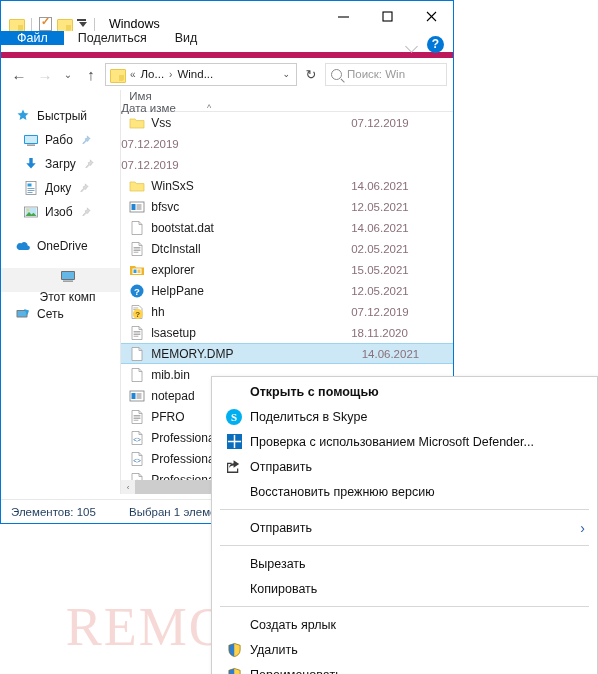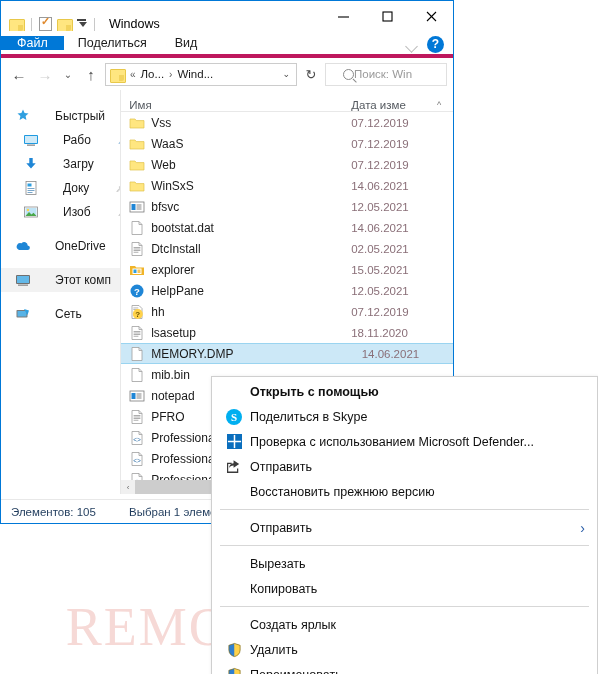--- a/index.html
+++ b/index.html
@@ -85,22 +85,22 @@
     position: absolute; right: 0; top: 0; display: flex; height: 30px;
   }
   .wbtn {
     width: 44px; height: 30px; display: flex; align-items: center; justify-content: center;
     color: #000;
   }
   .wbtn svg { display: block; }
 
   
   .ribbon {
-    height: 27px; background: #ffffff; display: flex; align-items: center;
-    position: relative; border-bottom: 4px solid #be185d;
+    height: 27px; background: #ffffff; display: flex; align-items: flex-start;
+    position: relative; border-bottom: 6px solid #be185d;
   }
   .tab {
     display: flex; align-items: center; padding: 0 14px;
     font-size: 12.5px; color: #1a1a1a;
   }
   .tab.file {
     background: #0078d7; color: #fff; padding: 0 16px;
   }
   .ribbon-right {
     position: absolute; right: 4px; top: 0; height: 27px;
@@ -141,21 +141,21 @@
   .crumb { color: #1a1a1a; }
   .addr-caret {
     margin-left: auto; font-size: 9px; color: #4b4b4b; padding-right: 2px;
   }
   .refresh {
     width: 24px; height: 23px; display: flex; align-items: center; justify-content: center;
     color: #4b4b4b; font-size: 13px;
   }
   .searchbox {
     flex: 1 1 auto; height: 23px; border: 1px solid #e0e0e0; background: #fff;
-    display: flex; align-items: center; padding: 0 17px; 
+    display: flex; align-items: center; padding: 0 5px; gap: 5px;
     font-size: 11.5px; color: #9a9a9a; overflow: hidden;
   }
   .mag {
     width: 11px; height: 11px; border: 1.4px solid #8a8a8a; border-radius: 50%;
     position: relative; flex: 0 0 auto;
   }
   .mag::after {
     content: ""; position: absolute; right: -4px; bottom: -3px;
     width: 5px; height: 1.4px; background: #8a8a8a; transform: rotate(45deg);
   }
@@ -164,41 +164,42 @@
   .body {
     display: flex; height: 404px; position: relative;
   }
 
   
   .navpane {
     width: 120px; background: #fff; position: relative; overflow: hidden;
     padding-top: 14px;
   }
   .nav-item {
-    height: 24px; display: flex; align-items: center; padding-left: 14px; gap: 24px;
+    height: 24px; display: flex; align-items: center; padding-left: 14px; gap: 6px;
     font-size: 12px; color: #1a1a1a; white-space: nowrap;
   }
   .nav-item.indent { padding-left: 22px; }
-  .nav-item.selected { background: #f2f2f2; }
+  .nav-item.selected { background: #f2f2f2; flex-direction: column; }
   .nav-gap { height: 10px; }
   .nav-ico { width: 16px; height: 16px; flex: 0 0 auto; }
   .pin {
     width: 10px; height: 10px; flex: 0 0 auto; margin-left: 2px; opacity: .85;
   }
 
   
   .filepane {
     flex: 1 1 auto; position: relative; background: #fff;
     border-left: 1px solid #e8e8e8;
     overflow: hidden;
   }
   .colhdr {
-    height: 22px; display: flex; align-items: flex-end;
+    height: 22px; display: flex; align-items: flex-start;
     font-size: 11.5px; color: #555a60; border-bottom: 1px solid #e8e8e8;
     position: relative;
+    flex-direction: column;
   }
   .col-name { padding-left: 8px; width: 230px; }
   .col-date { width: 92px; position: relative; }
   .col-date .sortcaret {
     position: absolute; right: 2px; top: 1px; font-size: 9px; color: #7a7a7a;
   }
   .rows { position: relative; }
   .row {
     height: 21px; display: flex; align-items: center; font-size: 12px; color: #1a1a1a;
     white-space: nowrap;
@@ -443,36 +444,24 @@
             <div class="nm">
               <svg class="fi" viewBox="0 0 16 16">
                   <path d="M1 4h5l1.3 1.6H15V13H1z" fill="#ffe680" stroke="#e0c24a" stroke-width=".7"></path>
                 </svg>
               <span>Vss</span>
             </div>
             <div class="dt">07.12.2019</div>
           </div>
 
           <div class="row">
-            <div class="nm">
-              <svg class="fi" viewBox="0 0 16 16">
-                  <path d="M1 4h5l1.3 1.6H15V13H1z" fill="#ffe680" stroke="#e0c24a" stroke-width=".7"></path>
-                </svg>
-              <span>WaaS</span>
-            </div>
             <div class="dt">07.12.2019</div>
           </div>
 
           <div class="row">
-            <div class="nm">
-              <svg class="fi" viewBox="0 0 16 16">
-                  <path d="M1 4h5l1.3 1.6H15V13H1z" fill="#ffe680" stroke="#e0c24a" stroke-width=".7"></path>
-                </svg>
-              <span>Web</span>
-            </div>
             <div class="dt">07.12.2019</div>
           </div>
 
           <div class="row">
             <div class="nm">
               <svg class="fi" viewBox="0 0 16 16">
                   <path d="M1 4h5l1.3 1.6H15V13H1z" fill="#ffe680" stroke="#e0c24a" stroke-width=".7"></path>
                 </svg>
               <span>WinSxS</span>
             </div>

